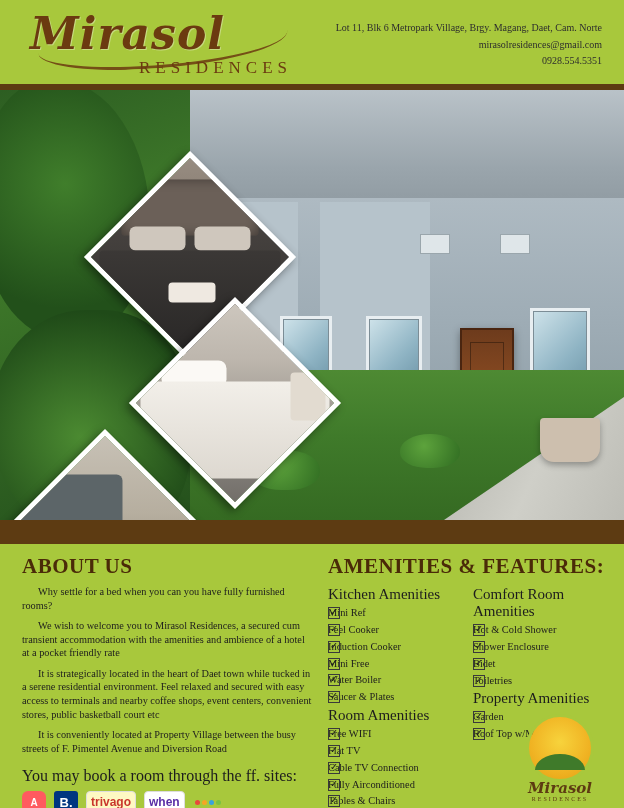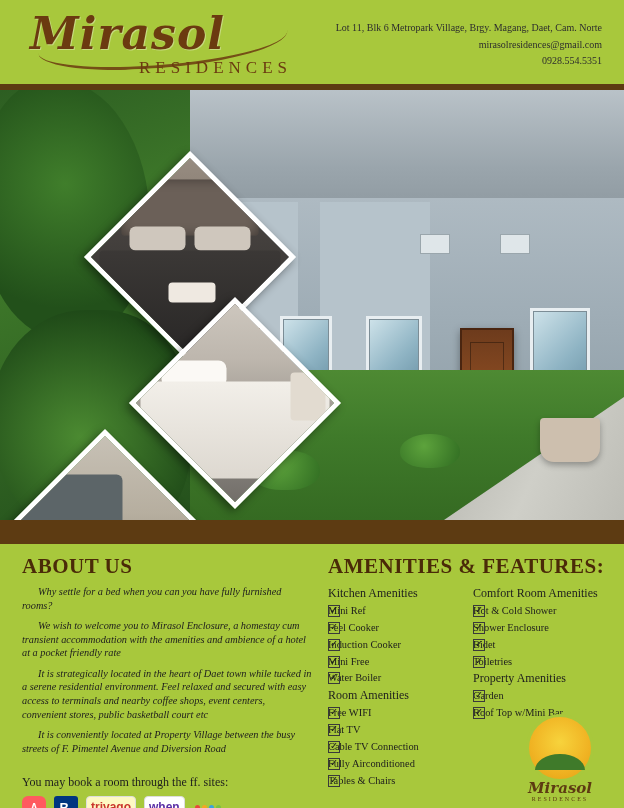--- a/index.html
+++ b/index.html
@@ -204,43 +204,42 @@
     margin-bottom: 6px;
     font-weight: bold;
   }
   .about-p {
     font-size: 10.3px;
     line-height: 1.32;
     color: #1d1d1d;
     text-indent: 16px;
     margin-bottom: 7px;
     text-align: left;
-    font-style: italic;
   }
   .booksites-label{
-    font-size: 12px; color:#1d1d1d; margin-top: 20px;
+    font-size: 16px; color:#1d1d1d; margin-top: 12px;
   }
   .book-logos{
     display:flex; align-items:center; gap:8px; margin-top:6px;
   }
   .logo-chip{
     height: 22px; display:flex; align-items:center; justify-content:center;
     border-radius:4px; font-size:10px; font-weight:bold; color:#fff;
     padding: 0 5px;
     font-family:"Liberation Sans", sans-serif;
   }
   .chip-airbnb{ background:#ff5a5f; width:24px; border-radius:6px; }
   .chip-booking{ background:#003580; width:24px; border-radius:3px; font-size:13px;}
   .chip-trivago{ background:#fef9c3; color:#c9352c; padding:0 4px; font-size:12px; border:1px solid #ddd;}
   .chip-agoda{ background:#fff; color:#5a2ea6; padding:0 4px; font-size:12px; border:1px solid #ddd;}
   .agoda-dots{ display:flex; gap:2px; margin-left:2px; }
   .agoda-dots i{ width:5px;height:5px;border-radius:50%; display:block; }
 
   .amen-group-title{
-    font-size: 12px; color:#1d1d1d; margin: 1px 0 2px 0;
+    font-size: 15px; color:#1d1d1d; margin: 1px 0 2px 0;
   }
   .amen-cols{ display:flex; gap: 10px; }
   .amen-col{ flex:1; }
   ul.amen { list-style:none; }
   ul.amen li{
     font-size: 10.4px; color:#1d1d1d; line-height:1.62;
     position: relative;
   }
   ul.amen li:before{
     content:"\2713";
@@ -344,21 +343,21 @@
     </div>
   </div>
 
   <div class="divider"></div>
 
   <div class="content">
 
     <div class="col-about">
       <h2 class="section-title">ABOUT US</h2>
       <p class="about-p">Why settle for a bed when you can you have fully furnished rooms?</p>
-      <p class="about-p">We wish to welcome you to Mirasol Enclosure, a homestay cum transient accommodation with the amenities and ambience of a hotel at a pocket friendly rate</p>
+      <p class="about-p">We wish to welcome you to Mirasol Residences, a secured cum transient accommodation with the amenities and ambience of a hotel at a pocket friendly rate</p>
       <p class="about-p">It is strategically located in the heart of Daet town while tucked in a serene residential environment. Feel relaxed and secured with easy access to terminals and nearby coffee shops, event centers, convenient stores, public basketball court etc</p>
       <p class="about-p">It is conveniently located at Property Village between the busy streets of F. Pimentel Avenue and Diversion Road</p>
       <div class="booksites-label">You may book a room through the ff. sites:</div>
       <div class="book-logos">
         <span class="logo-chip chip-airbnb">A</span>
         <span class="logo-chip chip-booking">B.</span>
         <span class="logo-chip chip-trivago">trivago</span>
         <span class="logo-chip chip-agoda">when</span>
         <span class="agoda-dots">
           <i style="background:#e8483c"></i>
@@ -374,20 +373,21 @@
       <div class="amen-cols">
 
         <div class="amen-col">
           <div class="amen-group-title">Kitchen Amenities</div>
           <ul class="amen">
             <li>Mini Ref</li>
             <li>Feel Cooker</li>
             <li>Induction Cooker</li>
             <li>Mini Free</li>
             <li>Water Boiler</li>
+            <li>Saucer &amp; Plates</li>
           </ul>
           <div class="amen-group-title">Room Amenities</div>
           <ul class="amen">
             <li>Free WIFI</li>
             <li>Flat TV</li>
             <li>Cable TV Connection</li>
             <li>Fully Airconditioned</li>
             <li>Tables &amp; Chairs</li>
           </ul>
         </div>

